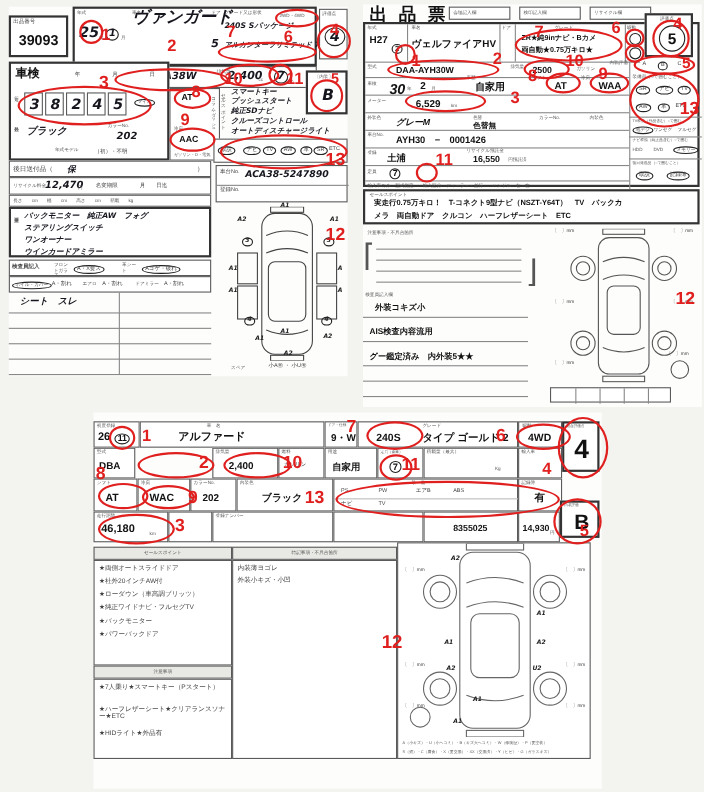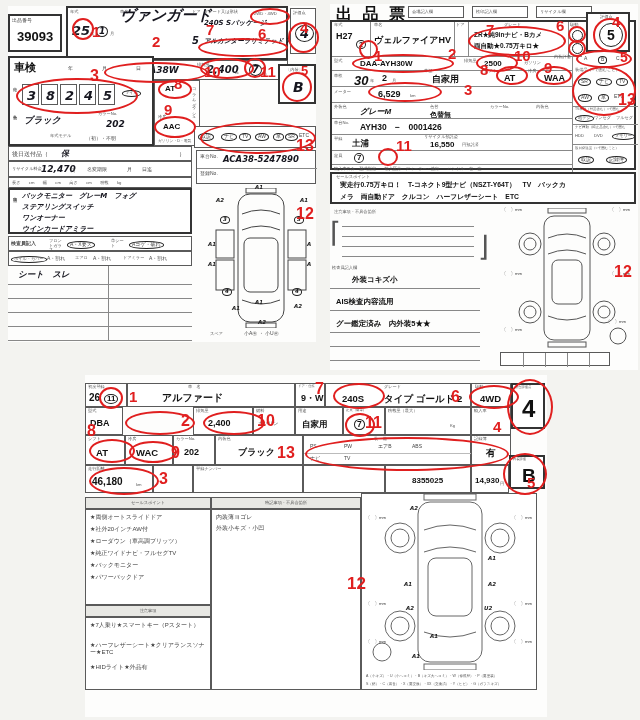--- a/index.html
+++ b/index.html
@@ -107,20 +107,28 @@
   </div>
 
   <div class="bx" style="left:146px;top:74px;width:46px;height:66px;">
     <span class="ab tp" style="left:10px;top:4px;font-size:8px;">AT</span>
     <span class="ab lb4 vt" style="left:36px;top:4px;">コラム・ダッシュ</span>
     <span class="ab lb4" style="left:3px;top:34px;">冷房</span>
     <span class="ab tp" style="left:8px;top:42px;font-size:8px;">AAC</span>
     <span class="ab lb4" style="left:3px;top:58px;transform:scale(0.9);transform-origin:left;">ガソリン・D・電気</span>
   </div>
 
+  <div class="bx" style="left:192px;top:74px;width:88px;height:44px;border:none;background:transparent;">
+    <span class="ab lb4 vt" style="left:0px;top:2px;">セールスポイント</span>
+    <span class="ab hw" style="left:10px;top:0px;font-size:6.8px;">スマートキー</span>
+    <span class="ab hw" style="left:10px;top:9px;font-size:6.8px;">プッシュスタート</span>
+    <span class="ab hw" style="left:10px;top:18px;font-size:6.8px;">純正SDナビ</span>
+    <span class="ab hw" style="left:10px;top:27px;font-size:6.8px;">クルーズコントロール</span>
+    <span class="ab hw" style="left:10px;top:36px;font-size:6.8px;">オートディスチャージライト</span>
+  </div>
 
   <div class="bx" style="left:186px;top:120px;width:122px;height:22px;">
     <span class="ab lb pen" style="left:3px;top:6px;">取説</span>
     <span class="ab lb pen" style="left:26px;top:6px;">ナビ</span>
     <span class="ab lb pen" style="left:44px;top:6px;">TV</span>
     <span class="ab lb pen" style="left:60px;top:6px;">AW</span>
     <span class="ab lb pen" style="left:78px;top:6px;">革</span>
     <span class="ab lb pen" style="left:90px;top:6px;">SR</span>
     <span class="ab lb" style="left:104px;top:6px;">ETC</span>
   </div>
@@ -143,21 +151,21 @@
 
   <div class="bx" style="left:188px;top:144px;width:120px;height:34px;">
     <span class="ab lb" style="left:3px;top:3px;">車台No.</span>
     <span class="ab hw" style="left:26px;top:4px;font-size:8.5px;">ACA38-5247890</span>
     <span class="ab lb" style="left:3px;top:20px;">登録No.</span>
     <div class="hl" style="left:0px;top:17px;width:120px;"></div>
   </div>
 
   <div class="bx2" style="left:0px;top:182px;width:184px;height:46px;">
     <span class="ab lb4 vt" style="left:2px;top:4px;">注意事項</span>
-    <span class="ab hw" style="left:12px;top:3px;font-size:7px;">バックモニター　グレーM　フォグ</span>
+    <span class="ab hw" style="left:12px;top:3px;font-size:7px;">バックモニター　純正AW　フォグ</span>
     <span class="ab hw" style="left:12px;top:14px;font-size:7px;">ステアリングスイッチ</span>
     <span class="ab hw" style="left:12px;top:25px;font-size:7px;">ワンオーナー</span>
     <span class="ab hw" style="left:12px;top:36px;font-size:7px;">ウインカードアミラー</span>
   </div>
 
   <div class="bx" style="left:0px;top:230px;width:184px;height:15px;">
     <span class="ab lb" style="left:2px;top:4px;font-weight:bold;">検査員記入</span>
     <span class="ab lb4" style="left:40px;top:2px;width:16px;white-space:normal;">フロントガラス</span>
     <span class="ab lb pen" style="left:58px;top:4px;">A・X要ス</span>
     <span class="ab lb4" style="left:102px;top:2px;width:14px;white-space:normal;">革シート</span>
@@ -368,21 +376,21 @@
     <span class="ab" style="left:0px;top:6px;font-size:28px;color:#555;font-weight:100;">⌈</span>
     <span class="ab" style="left:148px;top:20px;font-size:28px;color:#555;font-weight:100;">⌋</span>
     <div class="hl" style="left:12px;top:16px;width:132px;"></div>
     <div class="hl" style="left:12px;top:26px;width:132px;"></div>
     <div class="hl" style="left:12px;top:36px;width:132px;"></div>
     <div class="hl" style="left:12px;top:46px;width:132px;"></div>
   </div>
 
   <div class="ab" style="left:0px;top:262px;width:158px;height:104px;">
     <span class="ab lb4" style="left:2px;top:0px;">検査員記入欄</span>
-    <span class="ab tp" style="left:22px;top:10px;font-size:7.5px;">外装コキズ小</span>
+    <span class="ab tp" style="left:11px;top:10px;font-size:7.5px;">外装コキズ小</span>
     <div class="hl" style="left:0px;top:22px;width:150px;"></div>
     <span class="ab tp" style="left:6px;top:32px;font-size:7.5px;">AIS検査内容流用</span>
     <div class="hl" style="left:0px;top:44px;width:150px;"></div>
     <span class="ab tp" style="left:6px;top:54px;font-size:7.5px;">グー鑑定済み　内外装5★★</span>
     <div class="hl" style="left:0px;top:66px;width:150px;"></div>
     <div class="hl" style="left:0px;top:80px;width:150px;"></div>
     <div class="hl" style="left:0px;top:94px;width:150px;"></div>
   </div>
 
   <div class="ab" style="left:172px;top:204px;width:130px;height:140px;">

